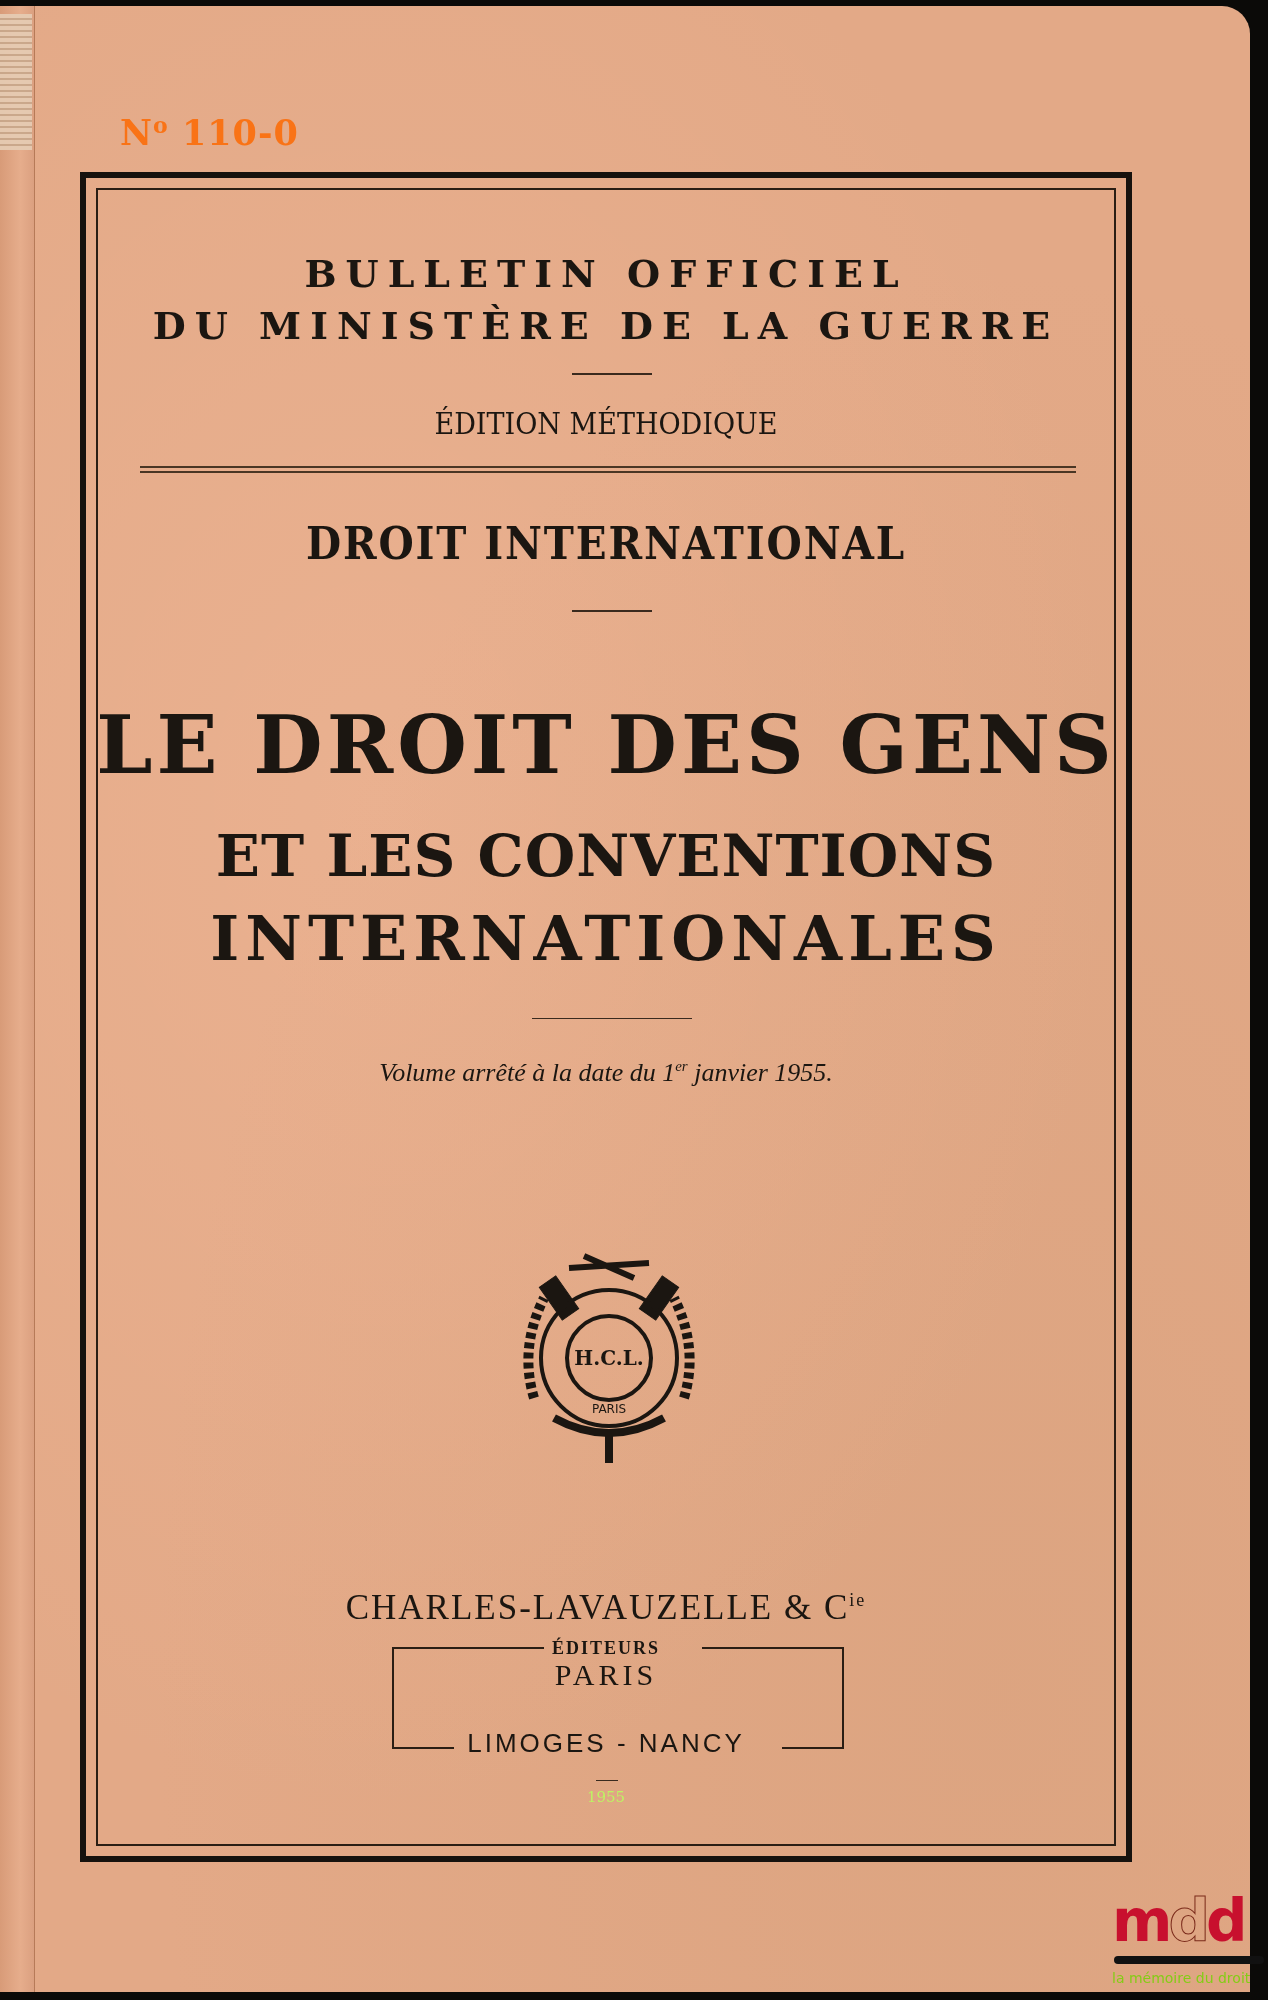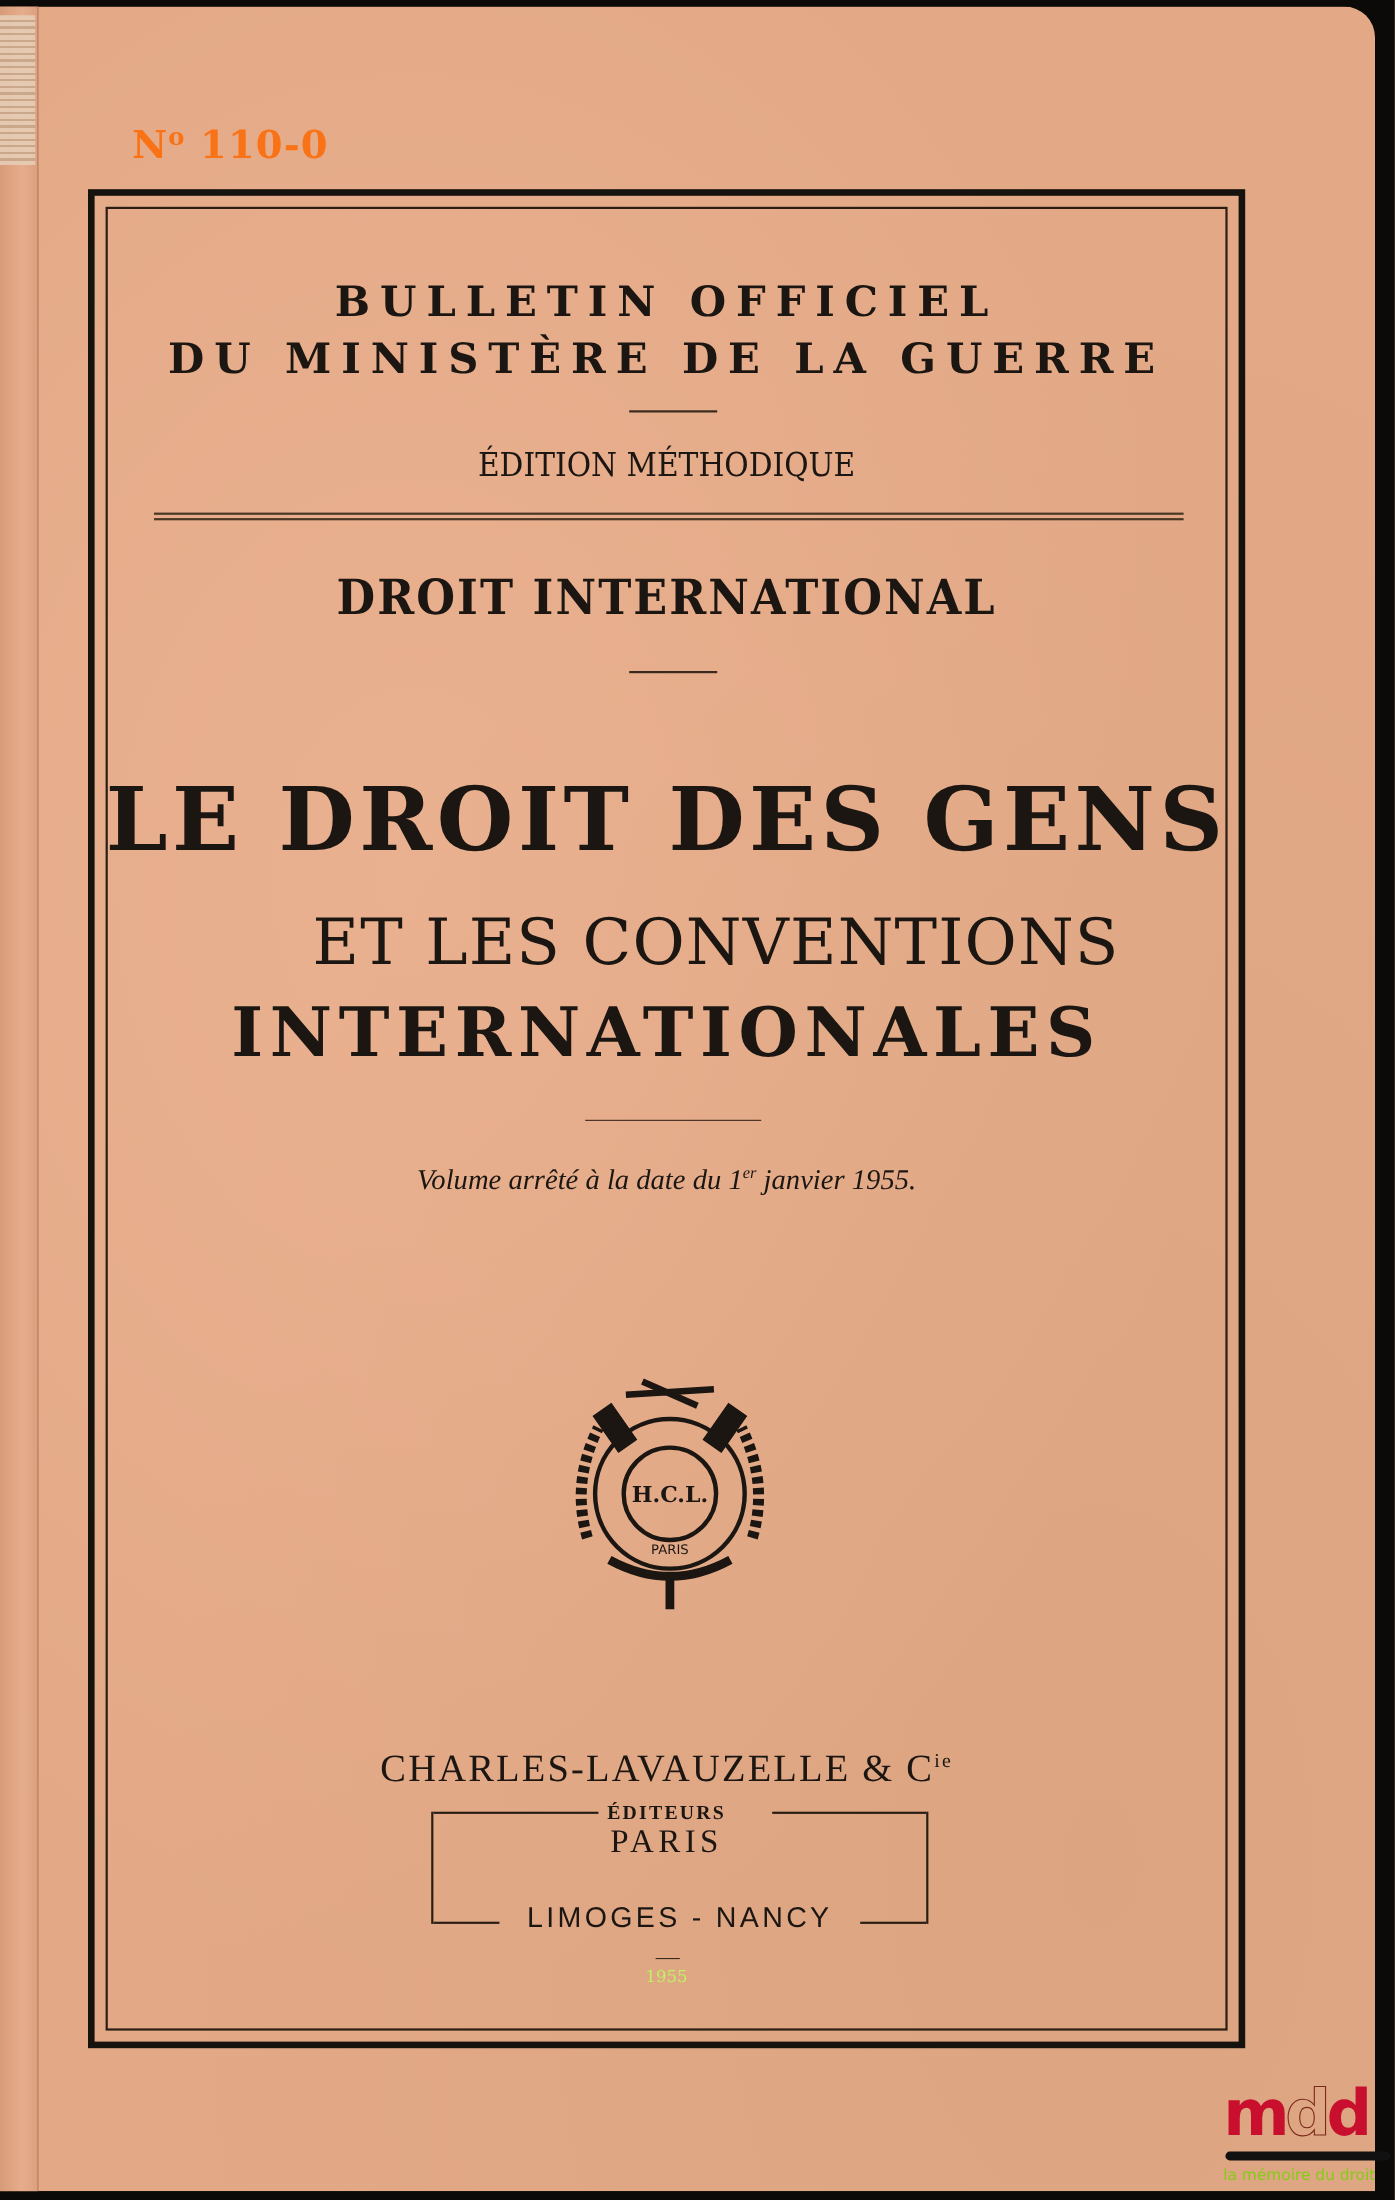--- a/index.html
+++ b/index.html
@@ -40,35 +40,35 @@
     }
     .content { position:absolute; left:96px; top:188px; width:956px; height:1658px; }
     .center { position:absolute; left:0; width:1020px; text-align:center; color:#1b1611; }
     .bulletin { font-weight:bold; font-size:38px; letter-spacing:9px; line-height:52px; top:60px; }
     .rule-short { position:absolute; left:476px; width:80px; height:2px; background:#3a2a1e; }
     .edition { top:218px; font-size:30px; letter-spacing:0px; transform:scaleX(0.9); }
     .double-rule { position:absolute; left:44px; width:936px; height:7px; top:278px;
       border-top:2px solid #4a3624; border-bottom:2px solid #4a3624; box-sizing:border-box; }
     .droit-int { top:330px; font-size:44px; font-weight:bold; letter-spacing:2px; transform:scaleX(0.92); }
     .title1 { top:510px; font-size:80px; font-weight:bold; letter-spacing:4px; }
-    .title2 { top:634px; font-size:58px; font-weight:normal; letter-spacing:1px;padding-left:45px; }
+    .title2 { top:634px; font-size:58px; font-weight:bold; letter-spacing:1px; }
     .title3 { top:714px; font-size:62px; font-weight:bold; letter-spacing:6px; }
     .volume { top:870px; font-size:26px; font-style:italic; font-family:"Liberation Serif", serif; }
     .volume sup { font-size:15px; }
     .emblem { position:absolute; left:418px; top:1060px; width:190px; height:220px; }
     .publisher { top:1400px; font-family:"Liberation Serif", serif; font-size:35px; letter-spacing:2px; }
     .publisher sup { font-size:18px; }
     .pub-box { position:absolute; left:296px; top:1459px; width:448px; height:102px;
       border:2px solid #2a1e14; border-top:none; border-bottom:none; }
     .pub-box .t { position:absolute; top:0; height:2px; background:#2a1e14; }
     .pub-box .b { position:absolute; bottom:0; height:2px; background:#2a1e14; }
     .editeurs { top:1450px; font-family:"Liberation Serif", serif; font-size:18px; font-weight:bold; letter-spacing:2px;text-align:center; }
     .paris { top:1470px; font-family:"Liberation Serif", serif; font-size:30px; letter-spacing:4px; }
     .address { top:1512px; font-family:"Liberation Sans", sans-serif; font-size:23px; letter-spacing:-0.5px; }
-    .cities { top:1540px; font-family:"Liberation Sans", sans-serif; font-size:26px; letter-spacing:3px;padding-left:12px; }
+    .cities { top:1540px; font-family:"Liberation Sans", sans-serif; font-size:26px; letter-spacing:3px; }
     .year { top:1600px; font-size:15px; color:#bef264; }
     .logo { position:absolute; left:1112px; top:1892px; width:150px; }
     .logo .mdd { font-family:"DejaVu Sans", sans-serif; font-size:58px; color:#c8102e; font-weight:bold; letter-spacing:-4px; line-height:58px; }
     .logo .mdd .hollow { color:transparent; -webkit-text-stroke:1px #7a2a1a; }
     .logo .bar { width:150px; height:8px; background:#111; border-radius:4px; margin-top:6px; margin-left:2px; }
     .logo .tag { font-family:"DejaVu Sans", sans-serif; font-size:14px; color:#84cc16; margin-top:6px; white-space:nowrap; }
   </style>
 </head>
 <body>
 

